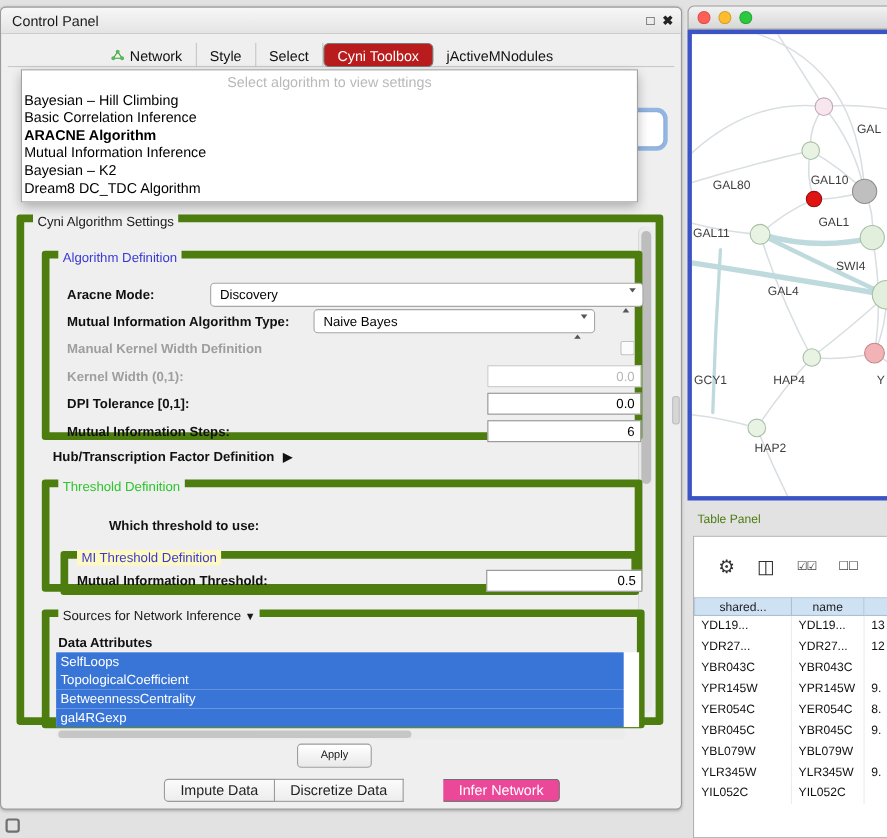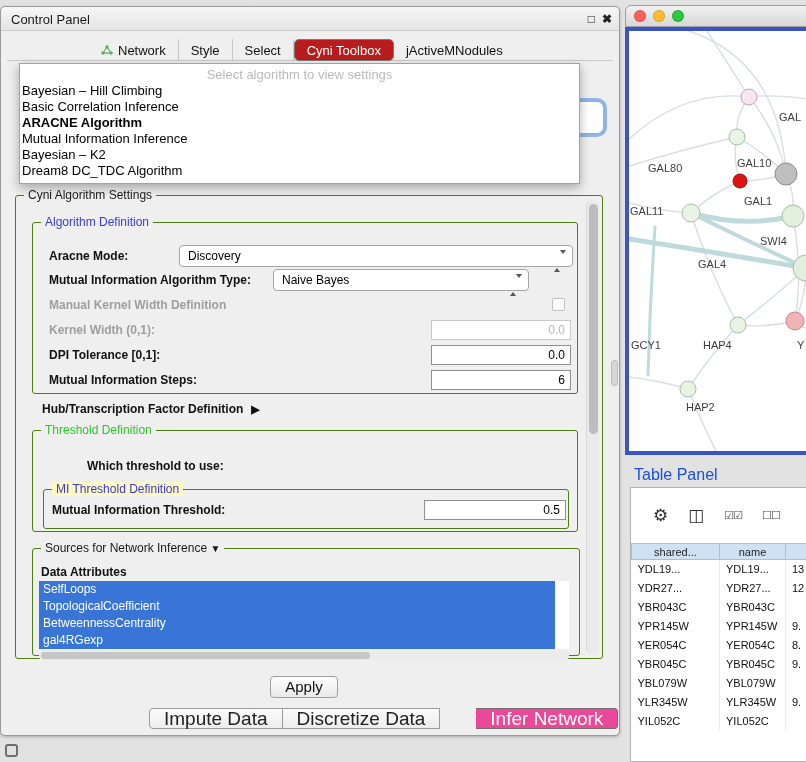--- a/index.html
+++ b/index.html
@@ -29,21 +29,21 @@
     background:#fff;border:1px solid #8fafd6;box-shadow:0 0 0 3px rgba(122,168,224,.8);z-index:5;}
 
   
   .algo-popup{position:absolute;left:18px;top:56px;width:561px;background:#fff;
     border:1px solid #a2a2a2;box-shadow:0 4px 10px rgba(0,0,0,.3);z-index:30;padding:2px 0 4px;}
   .popup-prompt{height:17px;line-height:17px;text-align:center;color:#b9b9b9;font-size:13px;}
   .popup-item{height:16px;line-height:16px;font-size:13px;color:#000;padding-left:2px;white-space:nowrap;}
   .popup-item.bold{font-weight:bold;}
 
   
-  .groupbox{position:absolute;border:1px solid #4d7c0f;border-radius:3px;}
+  .groupbox{position:absolute;border:7px solid #4d7c0f;border-radius:3px;}
   .group-title{position:absolute;top:-8px;left:8px;background:#efefef;padding:0 4px;
     font-size:12px;color:#1a1a1a;white-space:nowrap;}
   .group-title.blue{color:#3a3ad2;}
   .group-title.green{color:#2ec52e;}
 
   .settings-group{left:14px;top:188px;width:588px;height:464px;}
 
   .v-scroll{position:absolute;right:3px;top:4px;bottom:4px;width:13px;background:#eaeaea;
     border-left:1px solid #d8d8d8;border-radius:6px;}
   .v-thumb{position:absolute;left:2px;top:4px;width:9px;height:230px;background:#bdbdbd;border-radius:5px;}
@@ -68,45 +68,45 @@
 
   .attr-label{position:absolute;left:8px;top:16px;font-size:12px;font-weight:bold;color:#111;}
   .attr-list{position:absolute;left:6px;top:32px;width:530px;height:68px;background:#fff;}
   .attr-item{height:17px;line-height:17px;color:#fff;font-size:12px;padding-left:4px;
     width:calc(100% - 14px);white-space:nowrap;overflow:hidden;}
   .h-scroll{position:absolute;left:6px;right:10px;top:102px;height:9px;background:#ececec;border-radius:4px;}
   .h-thumb{position:absolute;left:2px;top:1px;width:62%;height:7px;background:#c6c6c6;border-radius:4px;}
 
   .apply-btn{position:absolute;left:269px;top:669px;width:68px;height:22px;
     background:linear-gradient(#ffffff,#e9e9e9);border:1px solid #9e9e9e;border-radius:4px;
-    font-size:15px;color:#111;text-align:center;line-height:20px;}
+    font-size:10px;color:#111;text-align:center;line-height:20px;}
 
   .bottom-tabs{position:absolute;left:148px;top:701px;display:flex;height:21px;}
-  .seg{height:21px;line-height:19px;font-size:19px;padding:0 14px;color:#222;
+  .seg{height:21px;line-height:19px;font-size:13px;padding:0 14px;color:#222;
     background:linear-gradient(#fbfbfb,#ededed);border:1px solid #9b9b9b;border-left:none;}
   .seg:first-child{border-left:1px solid #9b9b9b;border-radius:4px 0 0 4px;}
   .seg:last-child{border-radius:0 4px 4px 0;}
   .seg.active{background:#ec4899;color:#fff;border-color:#6f6f6f;margin-left:36px;}
 
   
   .net-window{position:absolute;left:625px;top:5px;width:200px;height:450px;}
   .net-titlebar{position:absolute;left:0;top:0;right:0;height:22px;
     background:linear-gradient(#f2f2f2,#d7d7d7);border:1px solid #9f9f9f;border-radius:6px 0 0 0;
     display:flex;align-items:center;padding-left:8px;gap:7px;}
   .light{width:12px;height:12px;border-radius:50%;border:1px solid rgba(0,0,0,.15);}
   .net-frame{position:absolute;left:0;top:22px;right:0;bottom:0;}
   .net-canvas{position:absolute;left:4px;top:4px;right:0;bottom:4px;background:#fff;overflow:hidden;}
   .node-label{font-size:11px;fill:#3d3d3d;font-family:"Liberation Sans",sans-serif;}
 
   
   .splitter{position:absolute;left:611px;top:360px;width:7px;height:26px;background:#d6d6d6;
     border:1px solid #bdbdbd;border-radius:3px;}
 
   
-  .table-panel-title{position:absolute;left:634px;top:466px;font-size:16px;color:#1d4ed8;}
+  .table-panel-title{position:absolute;left:634px;top:466px;font-size:11px;color:#4d7c0f;}
   .table-panel{position:absolute;left:630px;top:487px;width:200px;height:275px;background:#fff;
     border:1px solid #b2b2b2;overflow:hidden;}
   .tp-toolbar{position:absolute;left:0;top:0;right:0;height:55px;display:flex;align-items:center;
     gap:20px;padding-left:22px;color:#2e2e2e;}
   .tp-icon{font-size:17px;line-height:17px;}
   .tp-icon.small{font-size:11px;letter-spacing:-1px;color:#444;}
   .tp-table{position:absolute;left:0;top:55px;}
   table.grid{border-collapse:collapse;table-layout:fixed;width:230px;font-size:11px;}
   table.grid th{width:88px;background:#cfe2f3;border:1px solid #a9c0d6;height:16px;
     font-weight:normal;color:#222;text-align:center;overflow:hidden;white-space:nowrap;}

